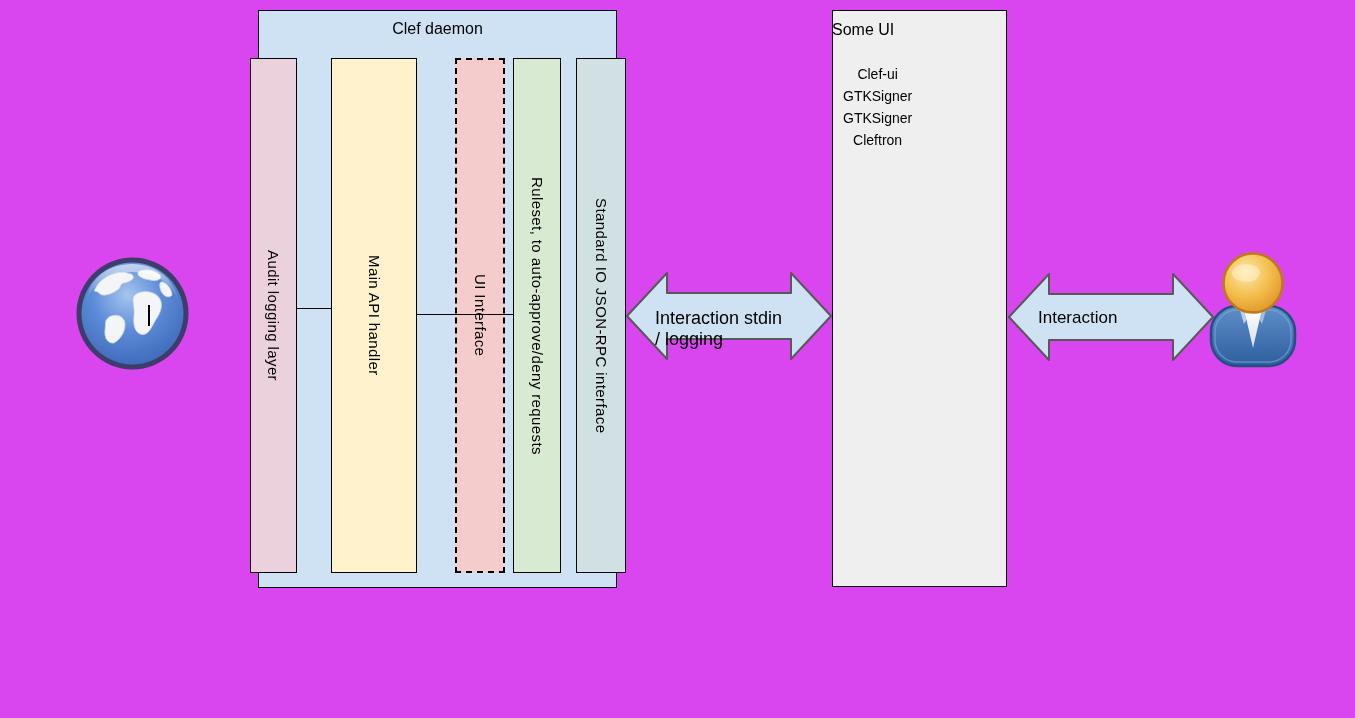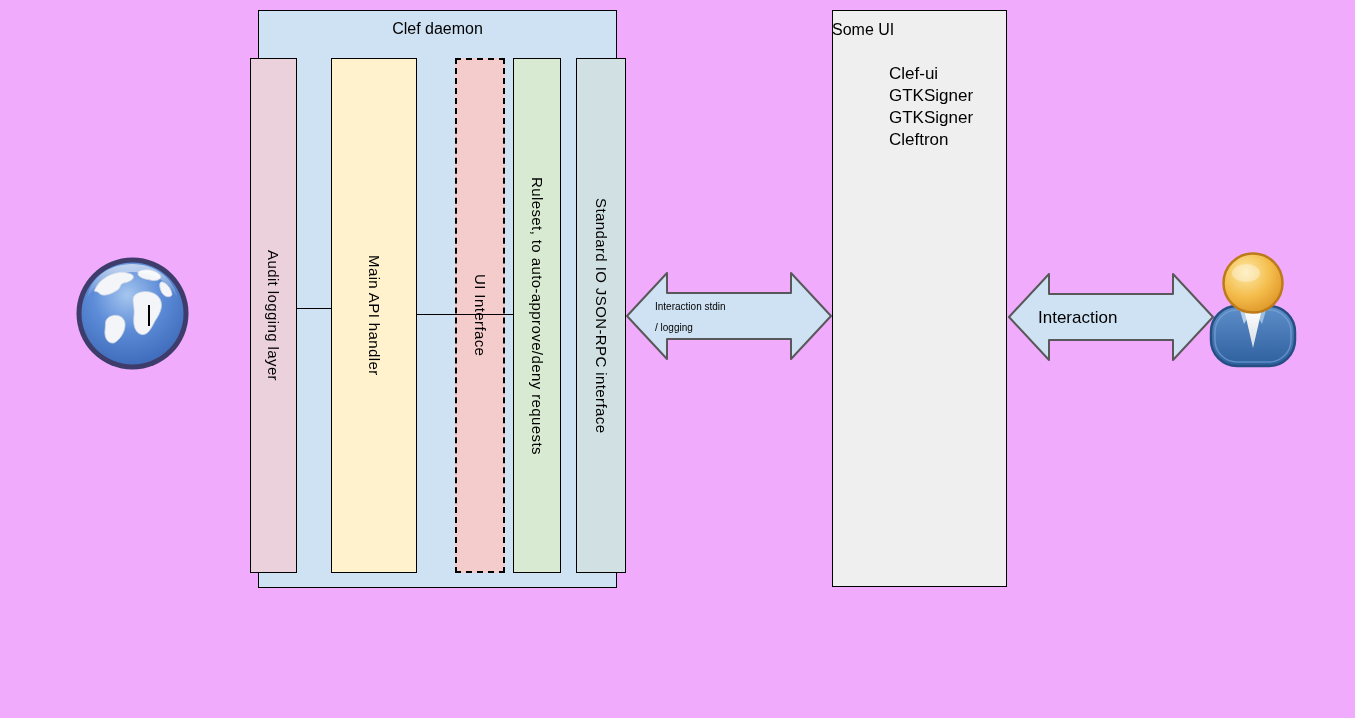--- a/index.html
+++ b/index.html
@@ -1,17 +1,17 @@
 <!DOCTYPE html>
 <html><head>
 <meta charset="utf-8">
 <style>
   html,body{margin:0;padding:0;background:#000;}
   body{font-family:"Liberation Sans","DejaVu Sans",sans-serif;color:#000;}
-  #canvas{position:relative;width:1355px;height:718px;background:#f0abfc;overflow:hidden;}
+  #canvas{position:relative;width:1355px;height:718px;background:#d946ef;overflow:hidden;}
 
   .box{position:absolute;box-sizing:border-box;border:1px solid #000;}
   #clef-container{left:258px;top:10px;width:359px;height:578px;background:#cfe2f3;}
   #clef-title{position:absolute;left:258px;top:20px;width:359px;text-align:center;
               font-size:16px;color:#000;}
 
   .bar{position:absolute;box-sizing:border-box;top:58px;height:515px;border:1px solid #000;
        display:flex;align-items:center;justify-content:center;}
   .bar .vtext{writing-mode:vertical-rl;text-orientation:mixed;white-space:nowrap;
        font-size:15px;letter-spacing:0.4px;color:#000;}
@@ -21,27 +21,27 @@
   #bar-ruleset {left:513px;width:48px;background:#d9ead3;}
   #bar-stdio   {left:576px;width:50px;background:#d0e0e3;}
 
   .hline{position:absolute;height:0;border-top:1.5px solid #000;z-index:5;}
   #line-audit-api{left:297px;top:308px;width:34px;}
   #line-api-ruleset{left:417px;top:314px;width:96px;}
   #globe-stub{position:absolute;left:148px;top:305px;width:0;height:21px;border-left:2px solid #000;z-index:6;}
 
   #someui-box{left:832px;top:10px;width:175px;height:577px;background:#efefef;}
   #someui-title{position:absolute;left:832px;top:21px;width:175px;text-align:left;font-size:16px;}
-  #someui-list{position:absolute;left:889px;top:63px;font-size:17px;line-height:22px;}
+  #someui-list{position:absolute;left:843px;top:63px;font-size:14px;line-height:22px;text-align:center;}
   #someui-list div{white-space:nowrap;}
 
   .arrow-svg{position:absolute;}
   #arrow-left-svg{left:626px;top:272px;}
   #arrow-right-svg{left:1008px;top:273px;}
-  #arrow-left-label{position:absolute;left:655px;top:296px;width:150px;font-size:10px;line-height:21px;z-index:8;}
+  #arrow-left-label{position:absolute;left:655px;top:308px;width:150px;font-size:18px;line-height:21px;z-index:8;}
   #arrow-right-label{position:absolute;left:1038px;top:308px;font-size:17px;z-index:8;}
 
   #globe-svg{position:absolute;left:75px;top:256px;}
   #user-svg{position:absolute;left:1204px;top:252px;}
 </style>
 </head>
 <body>
 
 <div id="canvas">
 

